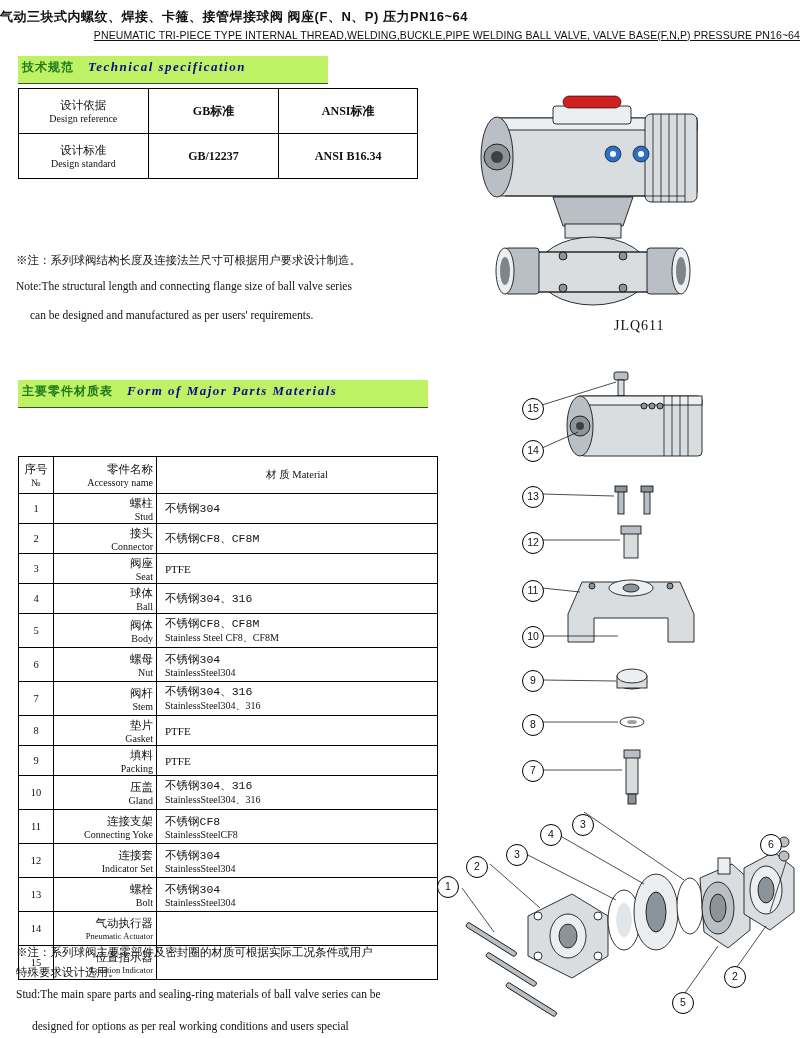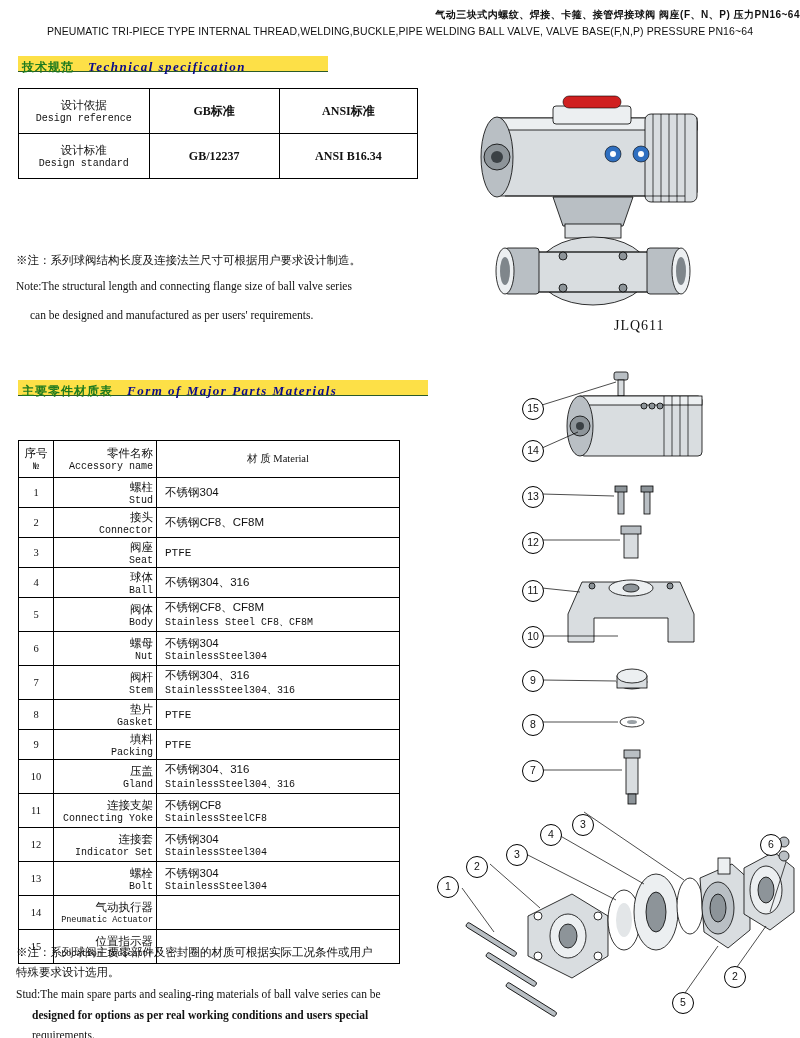--- a/index.html
+++ b/index.html
@@ -8,42 +8,42 @@
     background:#ffffff;
     font-family:"Liberation Serif", serif;
     color:#111;
     position:relative;
     overflow:hidden;
   }
   .page{position:relative;width:800px;height:1038px;}
 
   
   .title-cn{
-    text-align:right;
+    text-align:left;
     font-family:"Liberation Sans", sans-serif;
     font-weight:bold;
-    font-size:10px;
+    font-size:13px;
     letter-spacing:0.5px;
     margin-top:8px;
-    margin-left:24px;
   }
   .title-en{
-    text-align:center;
+    text-align:right;
     font-family:"Liberation Sans", sans-serif;
     font-size:10.5px;
     margin-top:3px;
     letter-spacing:0.1px;
+    text-decoration:underline;
   }
 
   
   .sec-head{
     position:absolute;
-    background:#fde047;
+    background:#bef264;
     border-bottom:1px solid #2a5a2a;
-    height:16px;
+    height:28px;
     line-height:20px;
     padding-left:4px;
     box-sizing:border-box;
   }
   .sec-head .cn{
     color:#1e7a1e;
     font-family:"Liberation Sans", sans-serif;
     font-weight:bold;
     font-size:12px;
     letter-spacing:1px;
@@ -65,37 +65,37 @@
     left:18px;top:80px;width:400px;
     font-size:11px;
   }
   .spec-table td{
     border:1px solid #000;
     text-align:center;
     vertical-align:middle;
     height:40px;
     padding:2px 3px;
   }
-  .cn-line{display:block;font-size:11.5px;font-family:Liberation Sans, sans-serif;}
-  .en-line{display:block;font-size:10px;font-family:Liberation Mono, monospace;}
+  .cn-line{display:block;font-size:11.5px;font-family:Liberation Mono, monospace;}
+  .en-line{display:block;font-size:10px;font-family:Liberation Serif, serif;}
   .bold-val{font-weight:bold;font-size:12px;}
 
   
   .note{
     position:absolute;
     font-size:11.5px;
     line-height:17px;
   }
   .note .cnnote{font-family:"Liberation Sans", sans-serif;font-size:11.5px;}
   .note .ennote{font-family:"Liberation Serif", serif;font-size:11.5px;}
 
   
   .parts-table{
     position:absolute;
-    left:18px;top:432px;width:382px;
+    left:18px;top:448px;width:420px;
     font-size:10.5px;
   }
   .parts-table td{
     border:1px solid #000;
     padding:1px 3px;
     vertical-align:middle;
   }
   .parts-table .c-no{width:28px;text-align:center;}
   .parts-table .c-name{width:96px;text-align:right;}
   .parts-table .c-mat{padding-left:8px;}
@@ -361,21 +361,21 @@
     </tr>
   </tbody>
     </table>
 
   <div class="note" style="left:16px;top:936px;width:430px;">
     <div class="cnnote">※注：系列球阀主要零部件及密封圈的材质可根据实际工况条件或用户</div>
     <div class="cnnote" style="margin-top:3px;">特殊要求设计选用。</div>
   </div>
   <div class="note" style="left:16px;top:978px;width:440px;">
     <div class="ennote">Stud:The main spare parts and sealing-ring materials of ball valve series can be</div>
-    <div class="ennote" style="margin-left:16px;margin-top:4px;font-weight:bold;">designed for options as per real working conditions and users special</div>
+    <div class="ennote" style="margin-left:16px;margin-top:15px;">designed for options as per real working conditions and users special</div>
     <div class="ennote" style="margin-left:16px;margin-top:3px;">requirements.</div>
   </div>
 
   <div style="position:absolute;left:445px;top:48px;width:350px;height:280px;">
     <svg width="350" height="280" viewBox="0 0 350 280">
 
       <g>
         <rect x="52" y="62" width="200" height="78" rx="4" class="pt"></rect>
         <rect x="52" y="62" width="200" height="12" class="pt2"></rect>
 

